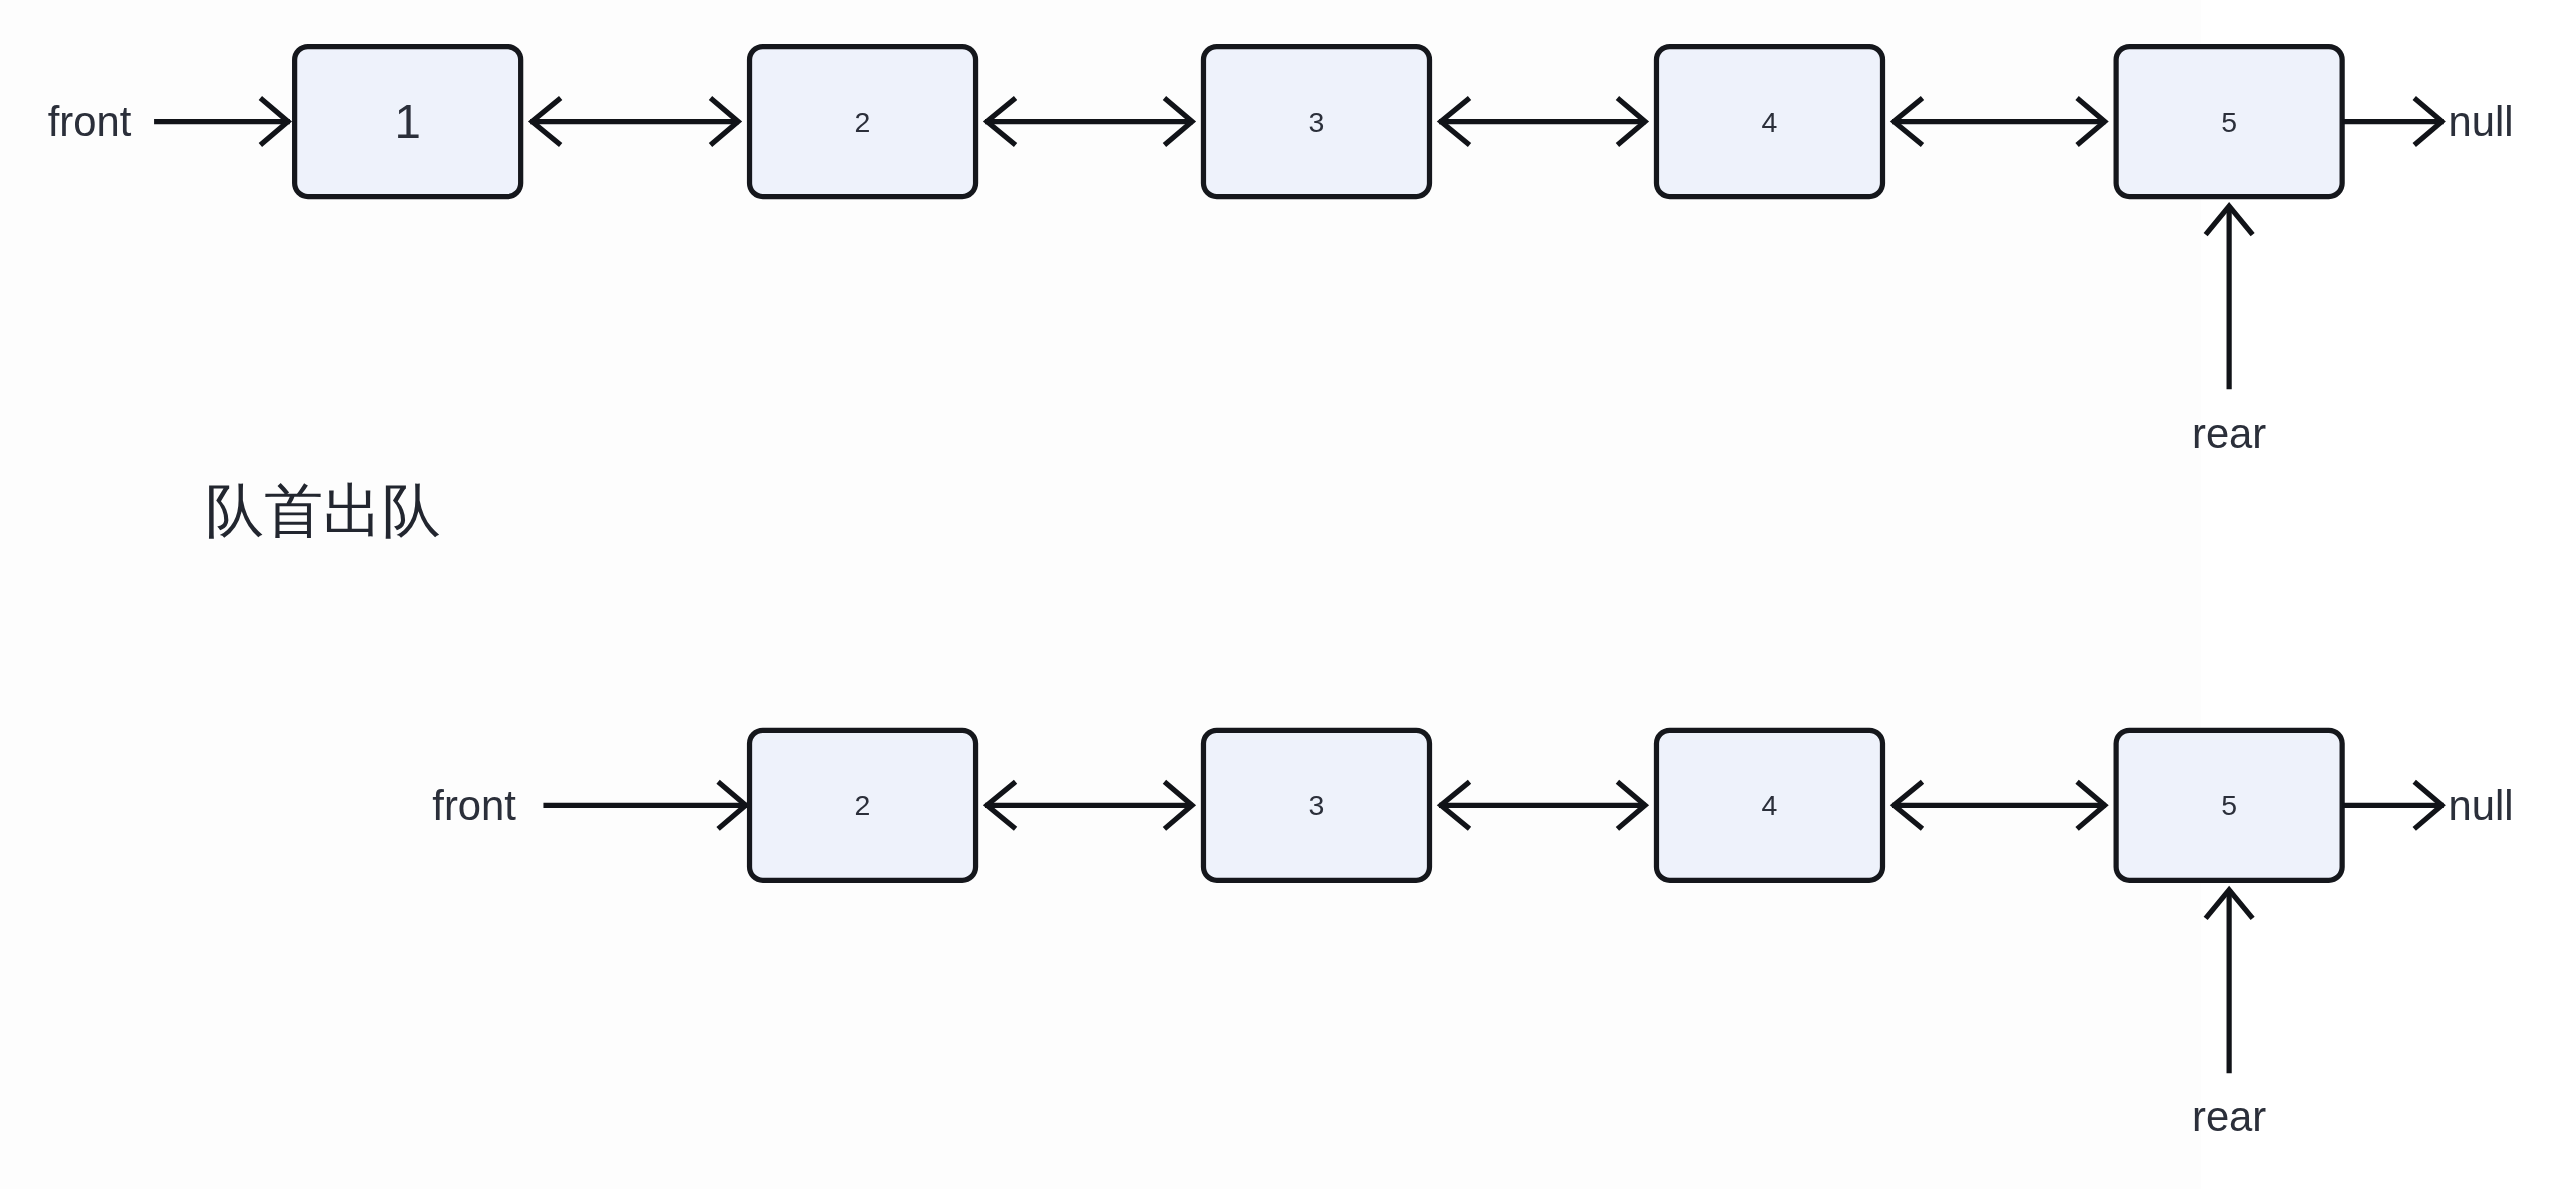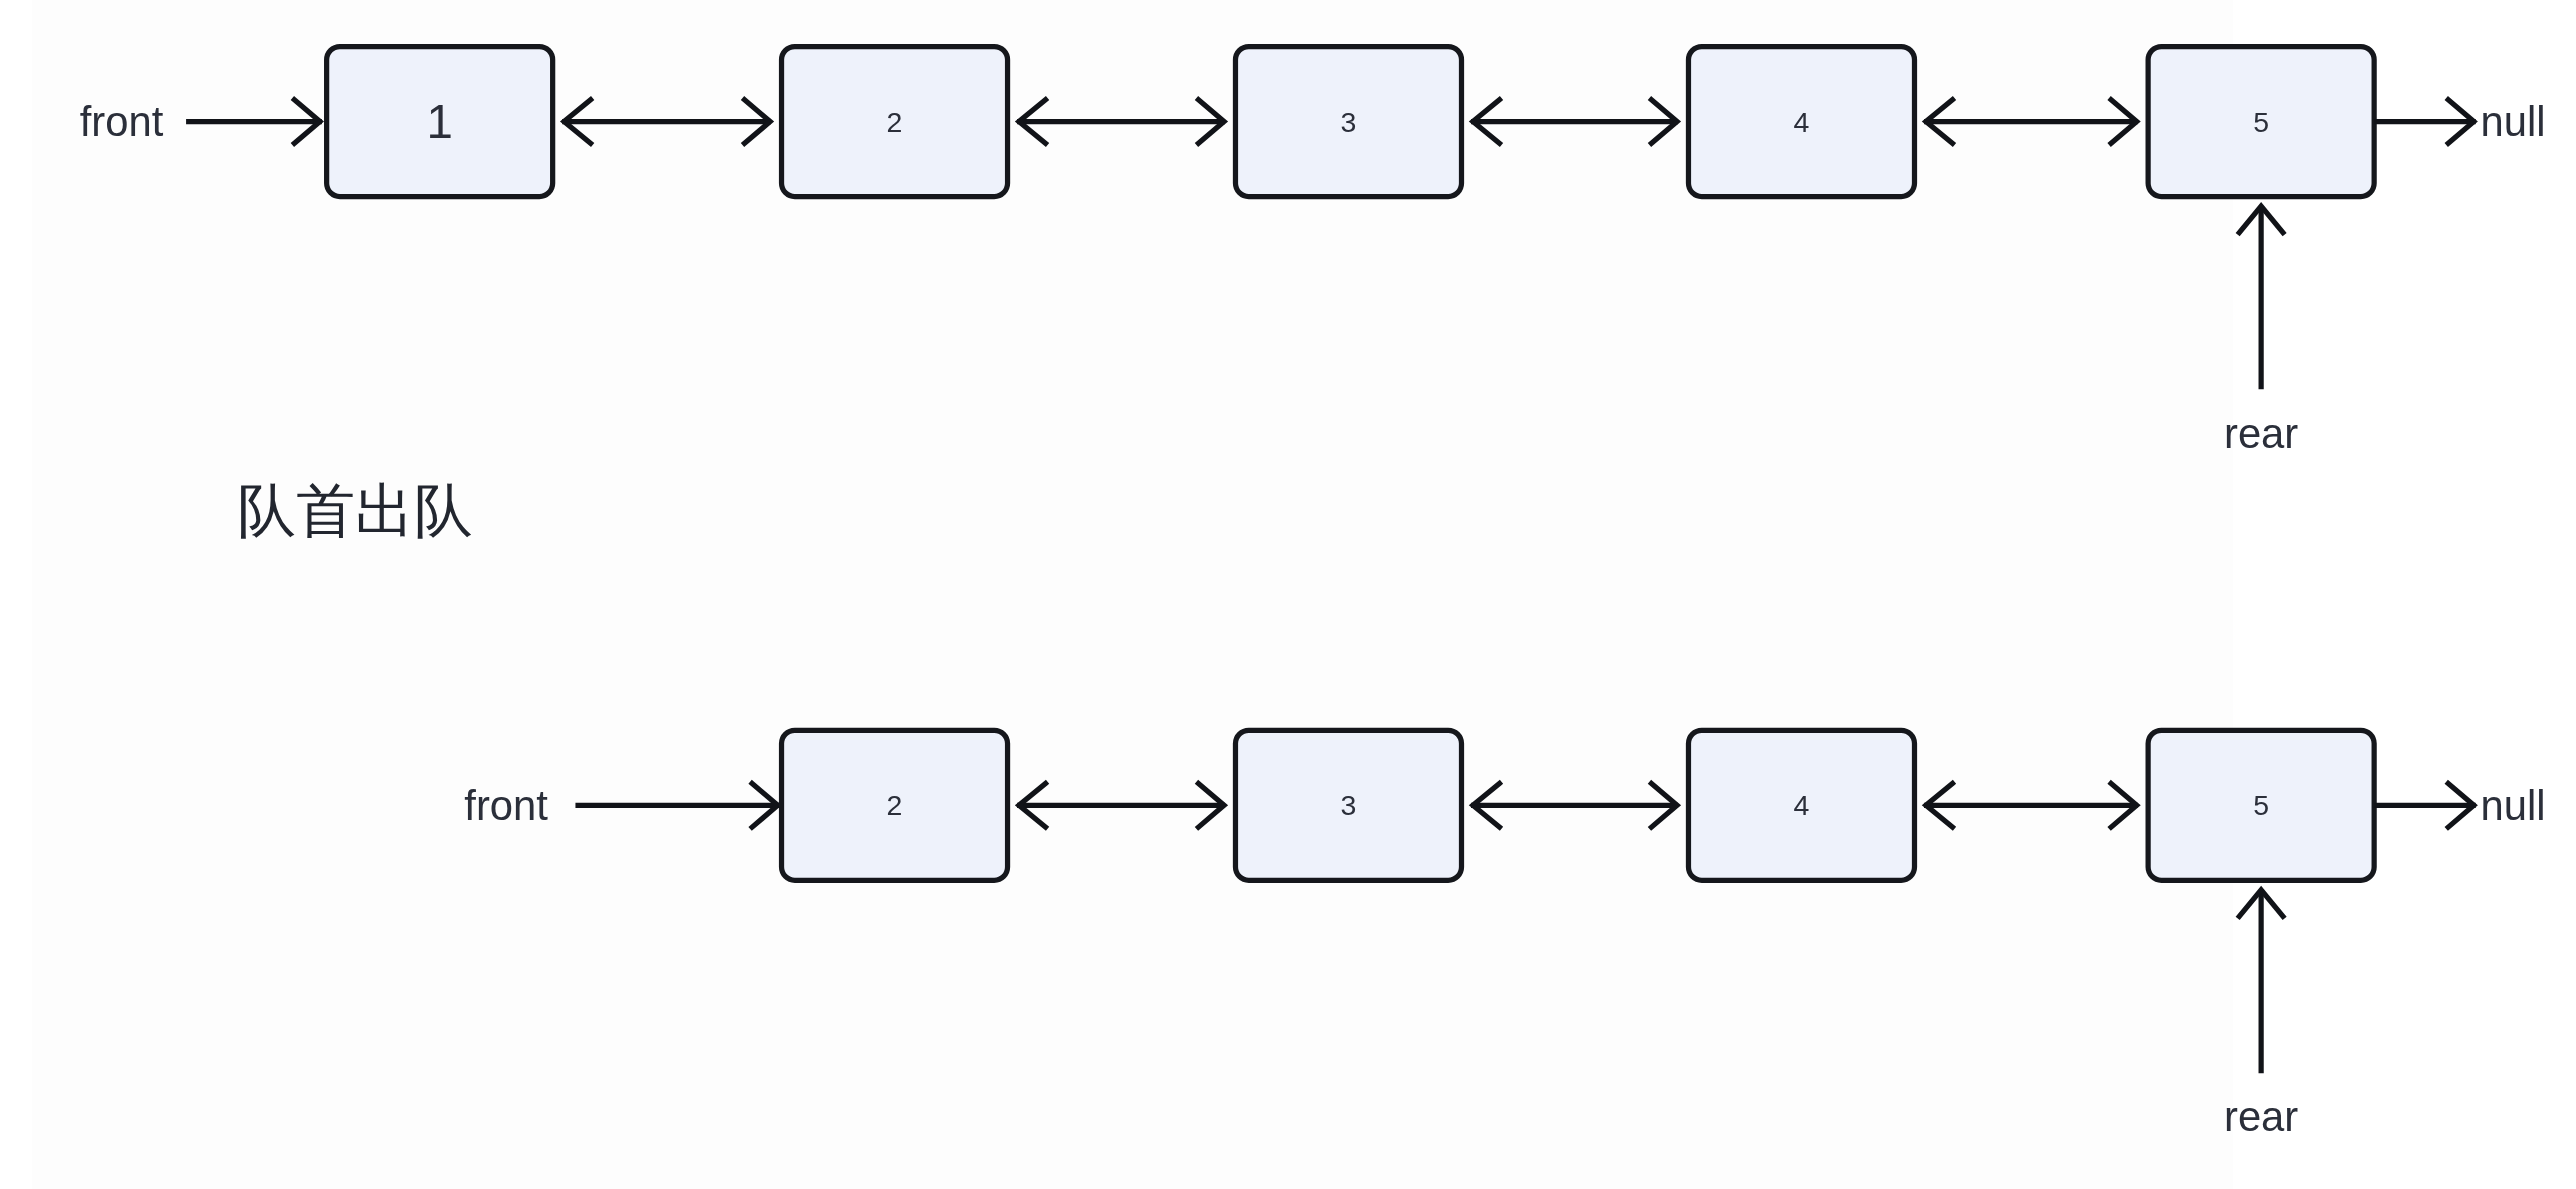--- a/index.html
+++ b/index.html
@@ -13,21 +13,20 @@
     font-family: "Liberation Sans", "DejaVu Sans", sans-serif;
     position: relative;
     overflow: hidden;
   }
   #stage {
     position: absolute;
     left: 0; top: 0;
     width: 2201px;
     height: 1189px;
     background: #fdfdfd;
-    margin-left: 32px;
   }
   #diagram-svg {
     position: absolute;
     left: 0; top: 0;
     width: 2576px;
     height: 1189px;
   }
   .node-box {
     fill: #eef2fb;
     stroke: #15171c;

